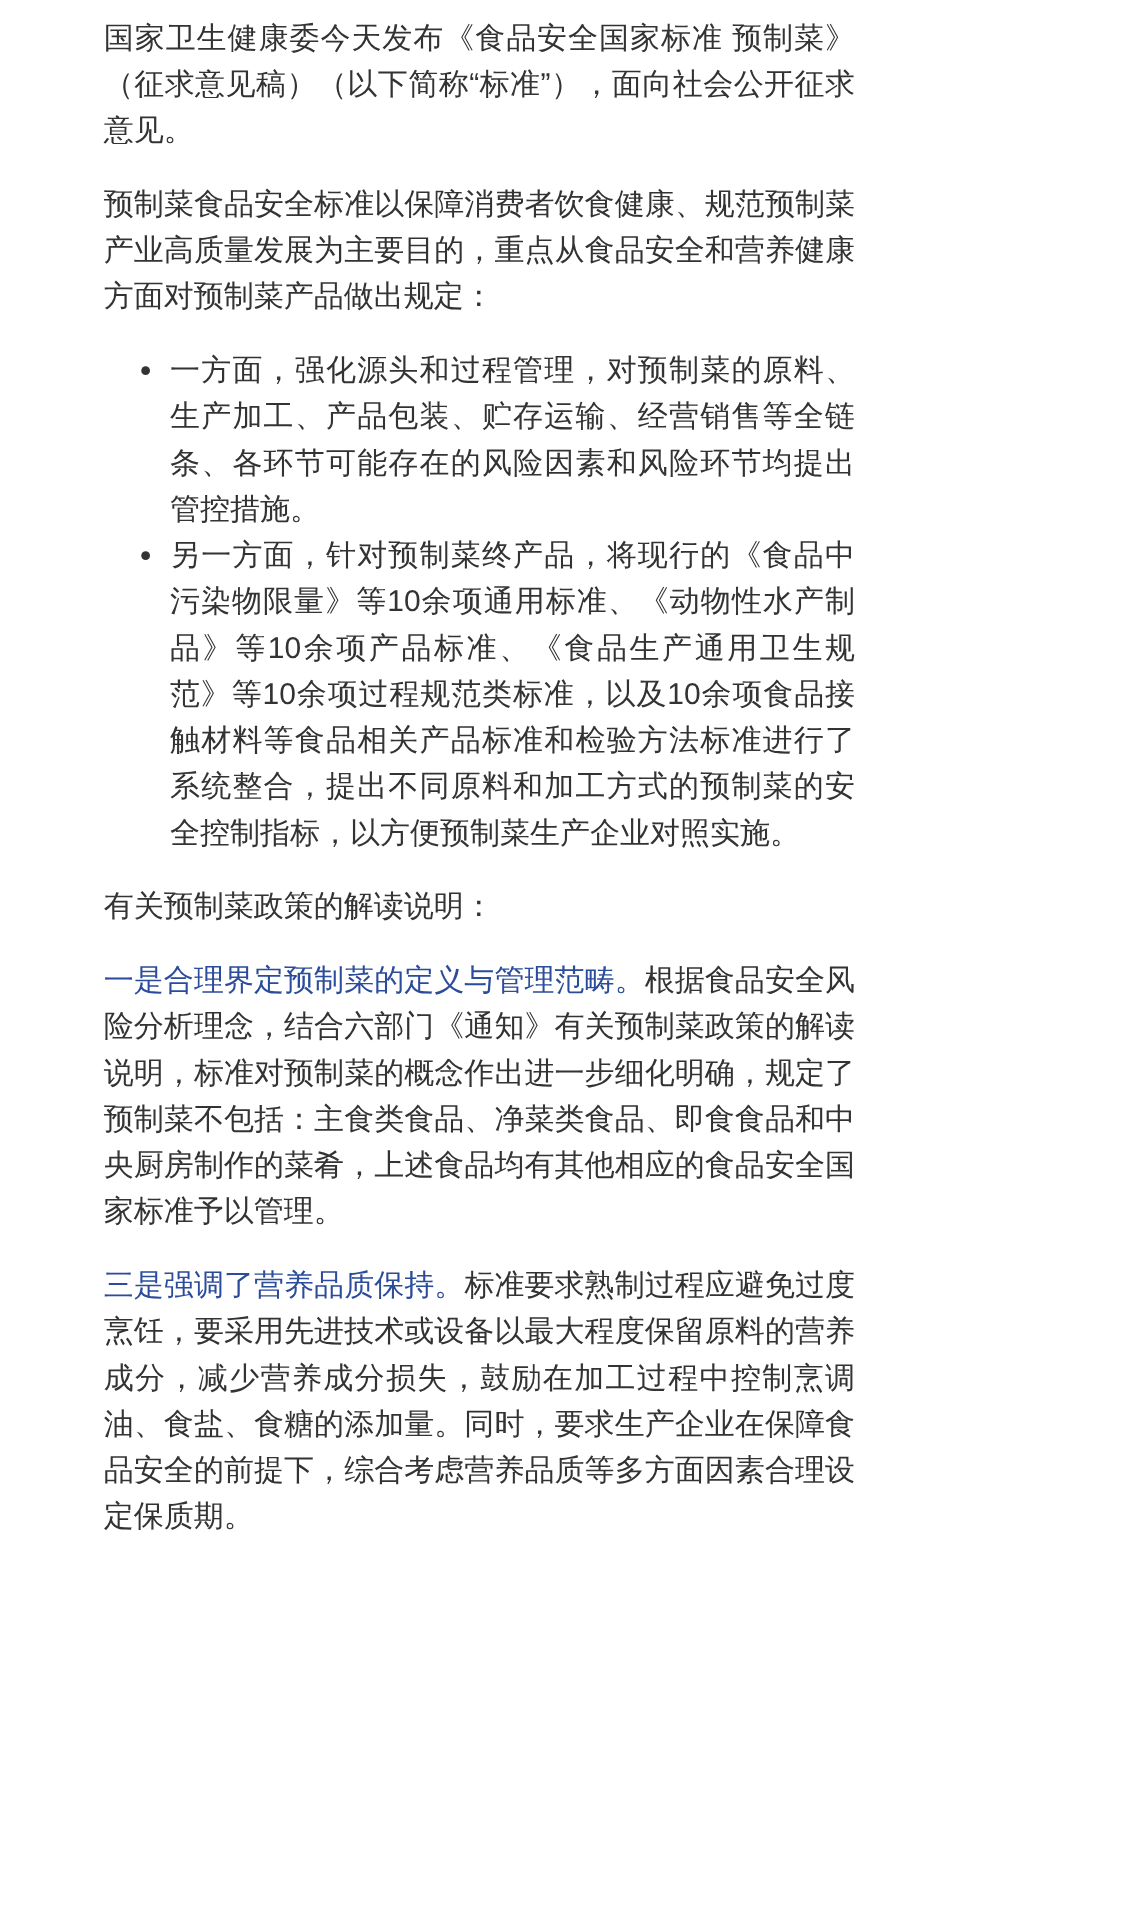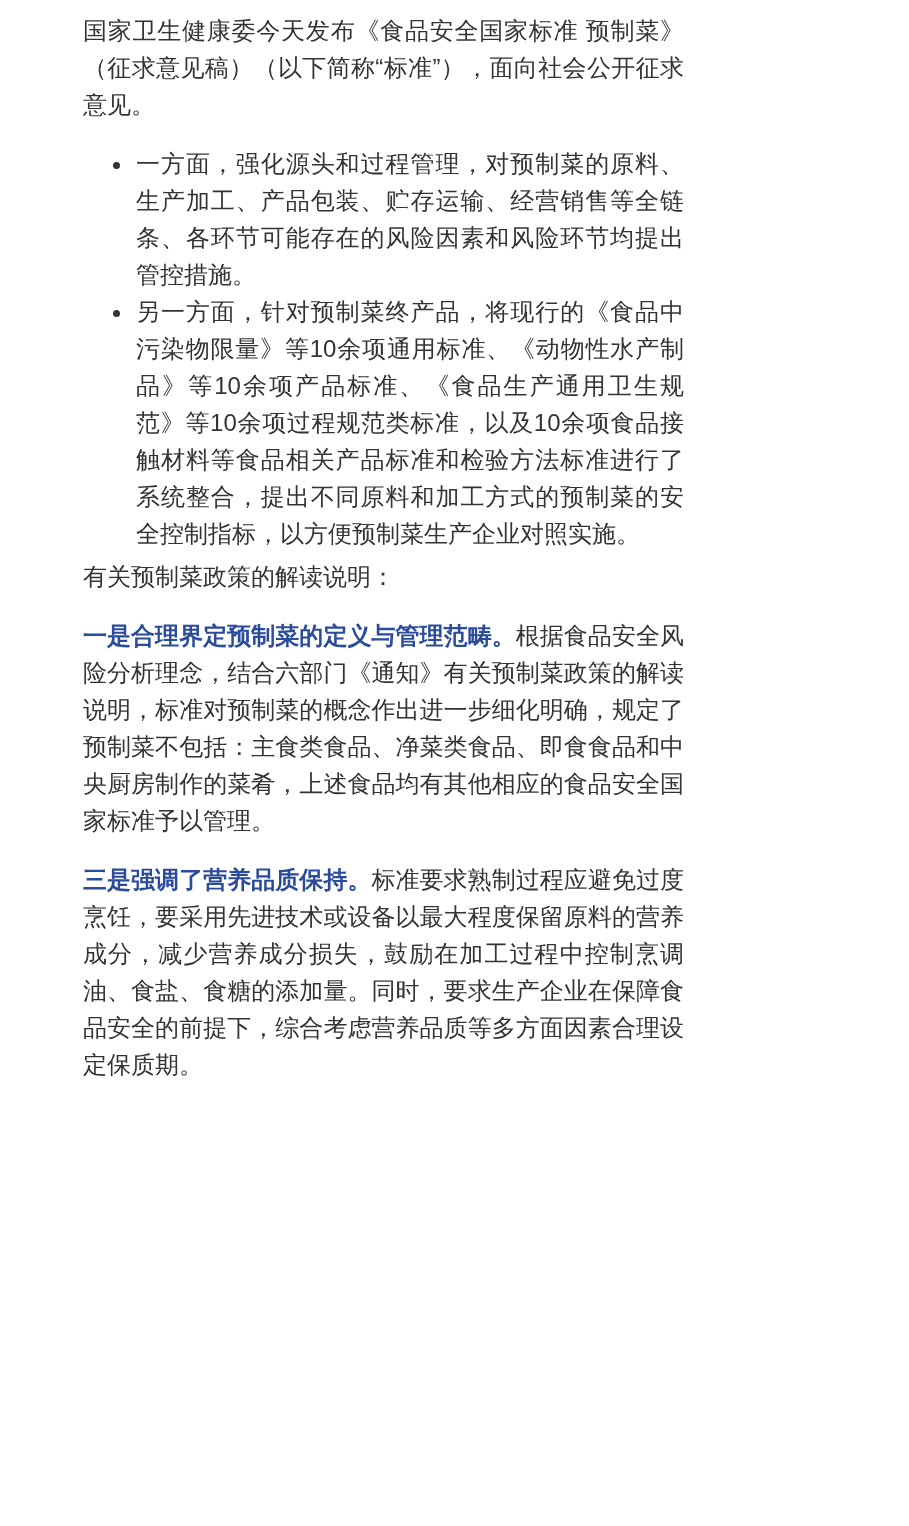--- a/index.html
+++ b/index.html
@@ -16,40 +16,41 @@
     font-family: "Liberation Sans", "DejaVu Sans", sans-serif;
     color: #333333;
     font-size: 24px;
     line-height: 37px;
     text-align: justify;
   }
   .para {
     margin: 0 0 22px 0;
   }
   .bullet-list {
-    margin: 15px 0 6px 0;
+    margin: 15px 0 22px 0;
     padding-left: 51px;
     list-style: disc;
   }
   .bullet-list li {
     margin: 0;
     padding-left: 2px;
   }
   .accent-head {
     color: #2b4b9b;
-    font-weight: bold;
+    font-weight: normal;
   }
 </style>
 </head>
 <body>
 
 <div class="page">
 
   <p class="para">国家卫生健康委今天发布《食品安全国家标准 预制菜》（征求意见稿）（以下简称“标准”），面向社会公开征求意见。</p>
 
+  <p class="para">预制菜食品安全标准以保障消费者饮食健康、规范预制菜产业高质量发展为主要目的，重点从食品安全和营养健康方面对预制菜产品做出规定：</p>
 
   <ul class="bullet-list">
     <li>一方面，强化源头和过程管理，对预制菜的原料、生产加工、产品包装、贮存运输、经营销售等全链条、各环节可能存在的风险因素和风险环节均提出管控措施。</li>
     <li>另一方面，针对预制菜终产品，将现行的《食品中污染物限量》等10余项通用标准、《动物性水产制品》等10余项产品标准、《食品生产通用卫生规范》等10余项过程规范类标准，以及10余项食品接触材料等食品相关产品标准和检验方法标准进行了系统整合，提出不同原料和加工方式的预制菜的安全控制指标，以方便预制菜生产企业对照实施。</li>
   </ul>
 
   <p class="para">有关预制菜政策的解读说明：</p>
 
   <p class="para"><span class="accent-head">一是合理界定预制菜的定义与管理范畴。</span><span>根据食品安全风险分析理念，结合六部门《通知》有关预制菜政策的解读说明，标准对预制菜的概念作出进一步细化明确，规定了预制菜不包括：主食类食品、净菜类食品、即食食品和中央厨房制作的菜肴，上述食品均有其他相应的食品安全国家标准予以管理。</span></p>
 

